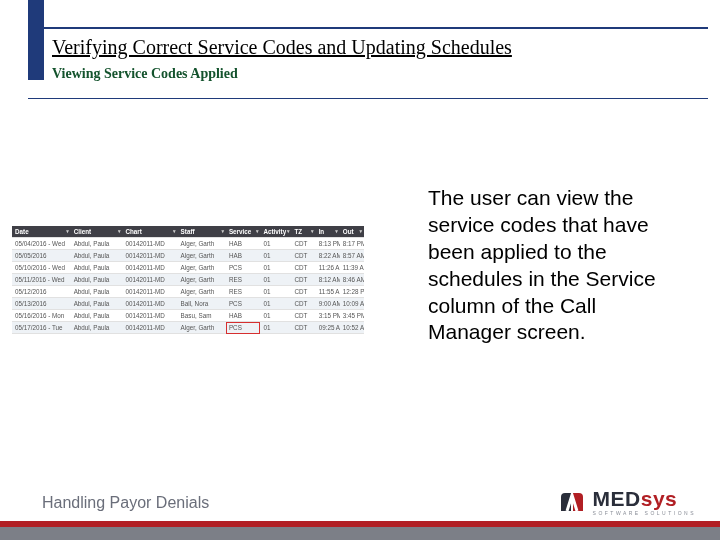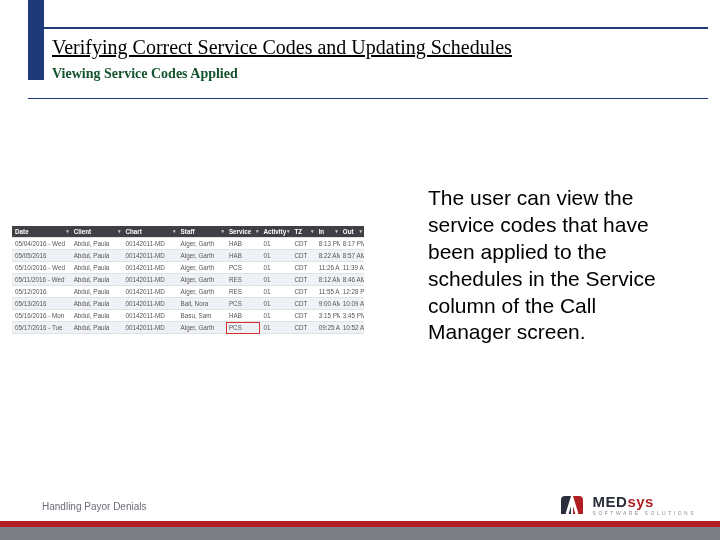--- a/index.html
+++ b/index.html
@@ -113,21 +113,21 @@
   .c-in     { width: 7%; }
   .c-out    { width: 7%; }
   .svc-highlight {
     outline: 1.5px solid #d62f2f;
     outline-offset: -1px;
   }
   .footer-text {
     position: absolute;
     left: 42px;
     bottom: 28px;
-    font-size: 10px;
+    font-size: 16px;
     color: #6a6e7a;
     text-align: right;
   }
   .red-bar {
     position: absolute;
     left: 0; right: 0; bottom: 13px;
     height: 6px;
     background: #b11f24;
   }
   .gray-bar {
@@ -149,21 +149,21 @@
     height: 22px;
     position: relative;
   }
   .logo-shape svg { display: block; }
   .logo-text {
     display: flex;
     flex-direction: column;
     line-height: 1;
   }
   .logo-main {
-    font-size: 15px;
+    font-size: 21px;
     font-weight: bold;
     color: #2a2e3a;
     letter-spacing: 0.5px;
   }
   .logo-main .sys { color: #b11f24; }
   .logo-sub {
     font-size: 5px;
     letter-spacing: 2.5px;
     color: #898d97;
     margin-top: 2px;

